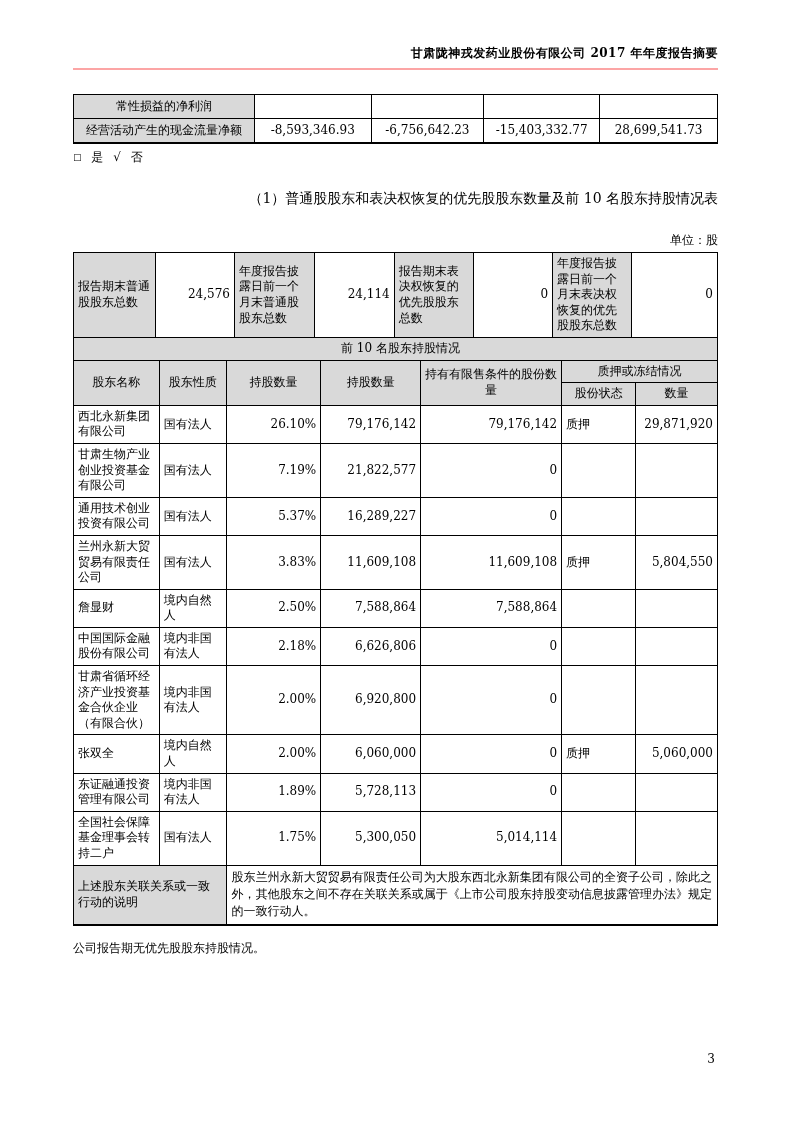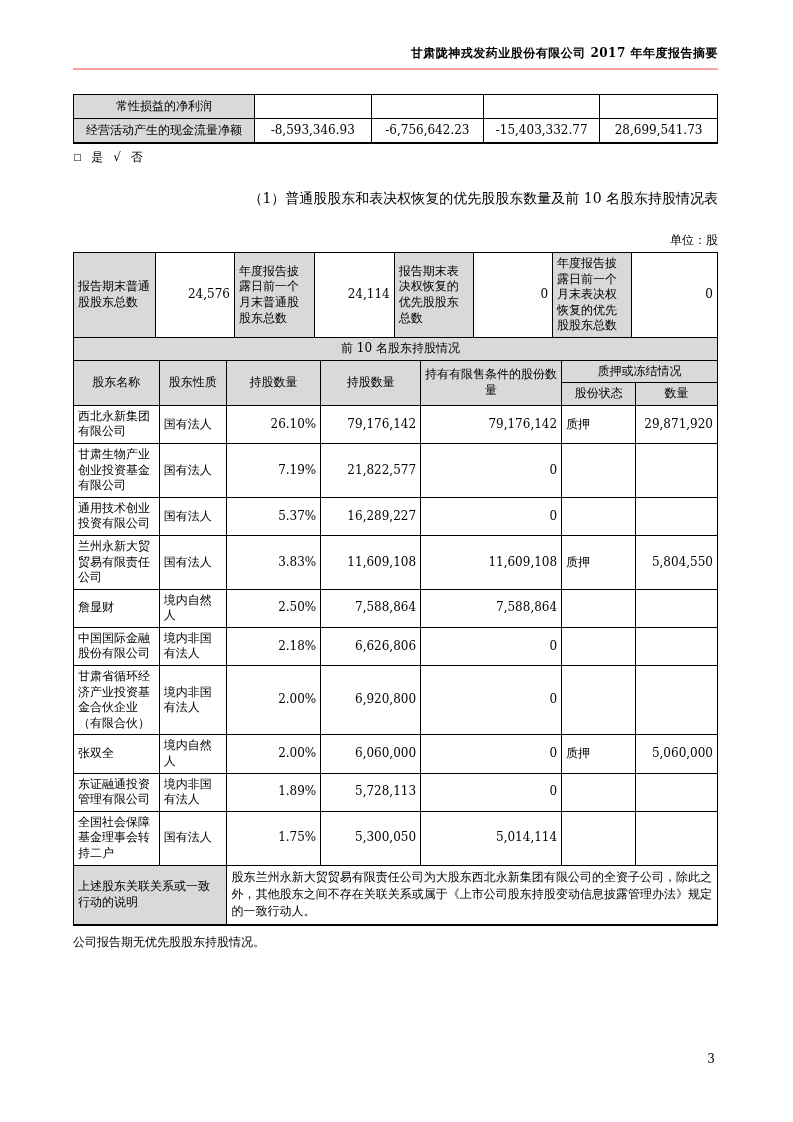--- a/index.html
+++ b/index.html
@@ -39,21 +39,21 @@
   .unit-line  { margin-top:24px; text-align:right; }
 
   .main-wrap { margin-top:3px; }
   .summary-row td { height:82px; }
   .banner-row td { height:22px; }
   .hdr td { text-align:center; }
   .note-content { text-align:justify; line-height:1.45; padding:3px 5px; }
 
   .sec2-title { margin-top:26px; }
   .apply-line { margin-top:26px; }
-  .body-line  { margin-top:8px; }
+  .body-line  { margin-top:14px; }
 
   .page-number { position:absolute; right:78px; top:1052px; font-size:12px; }
 </style>
 </head>
 <body>
 
 <div class="page">
 
   <div class="doc-header">甘肃陇神戎发药业股份有限公司 2017 年年度报告摘要</div>
 

